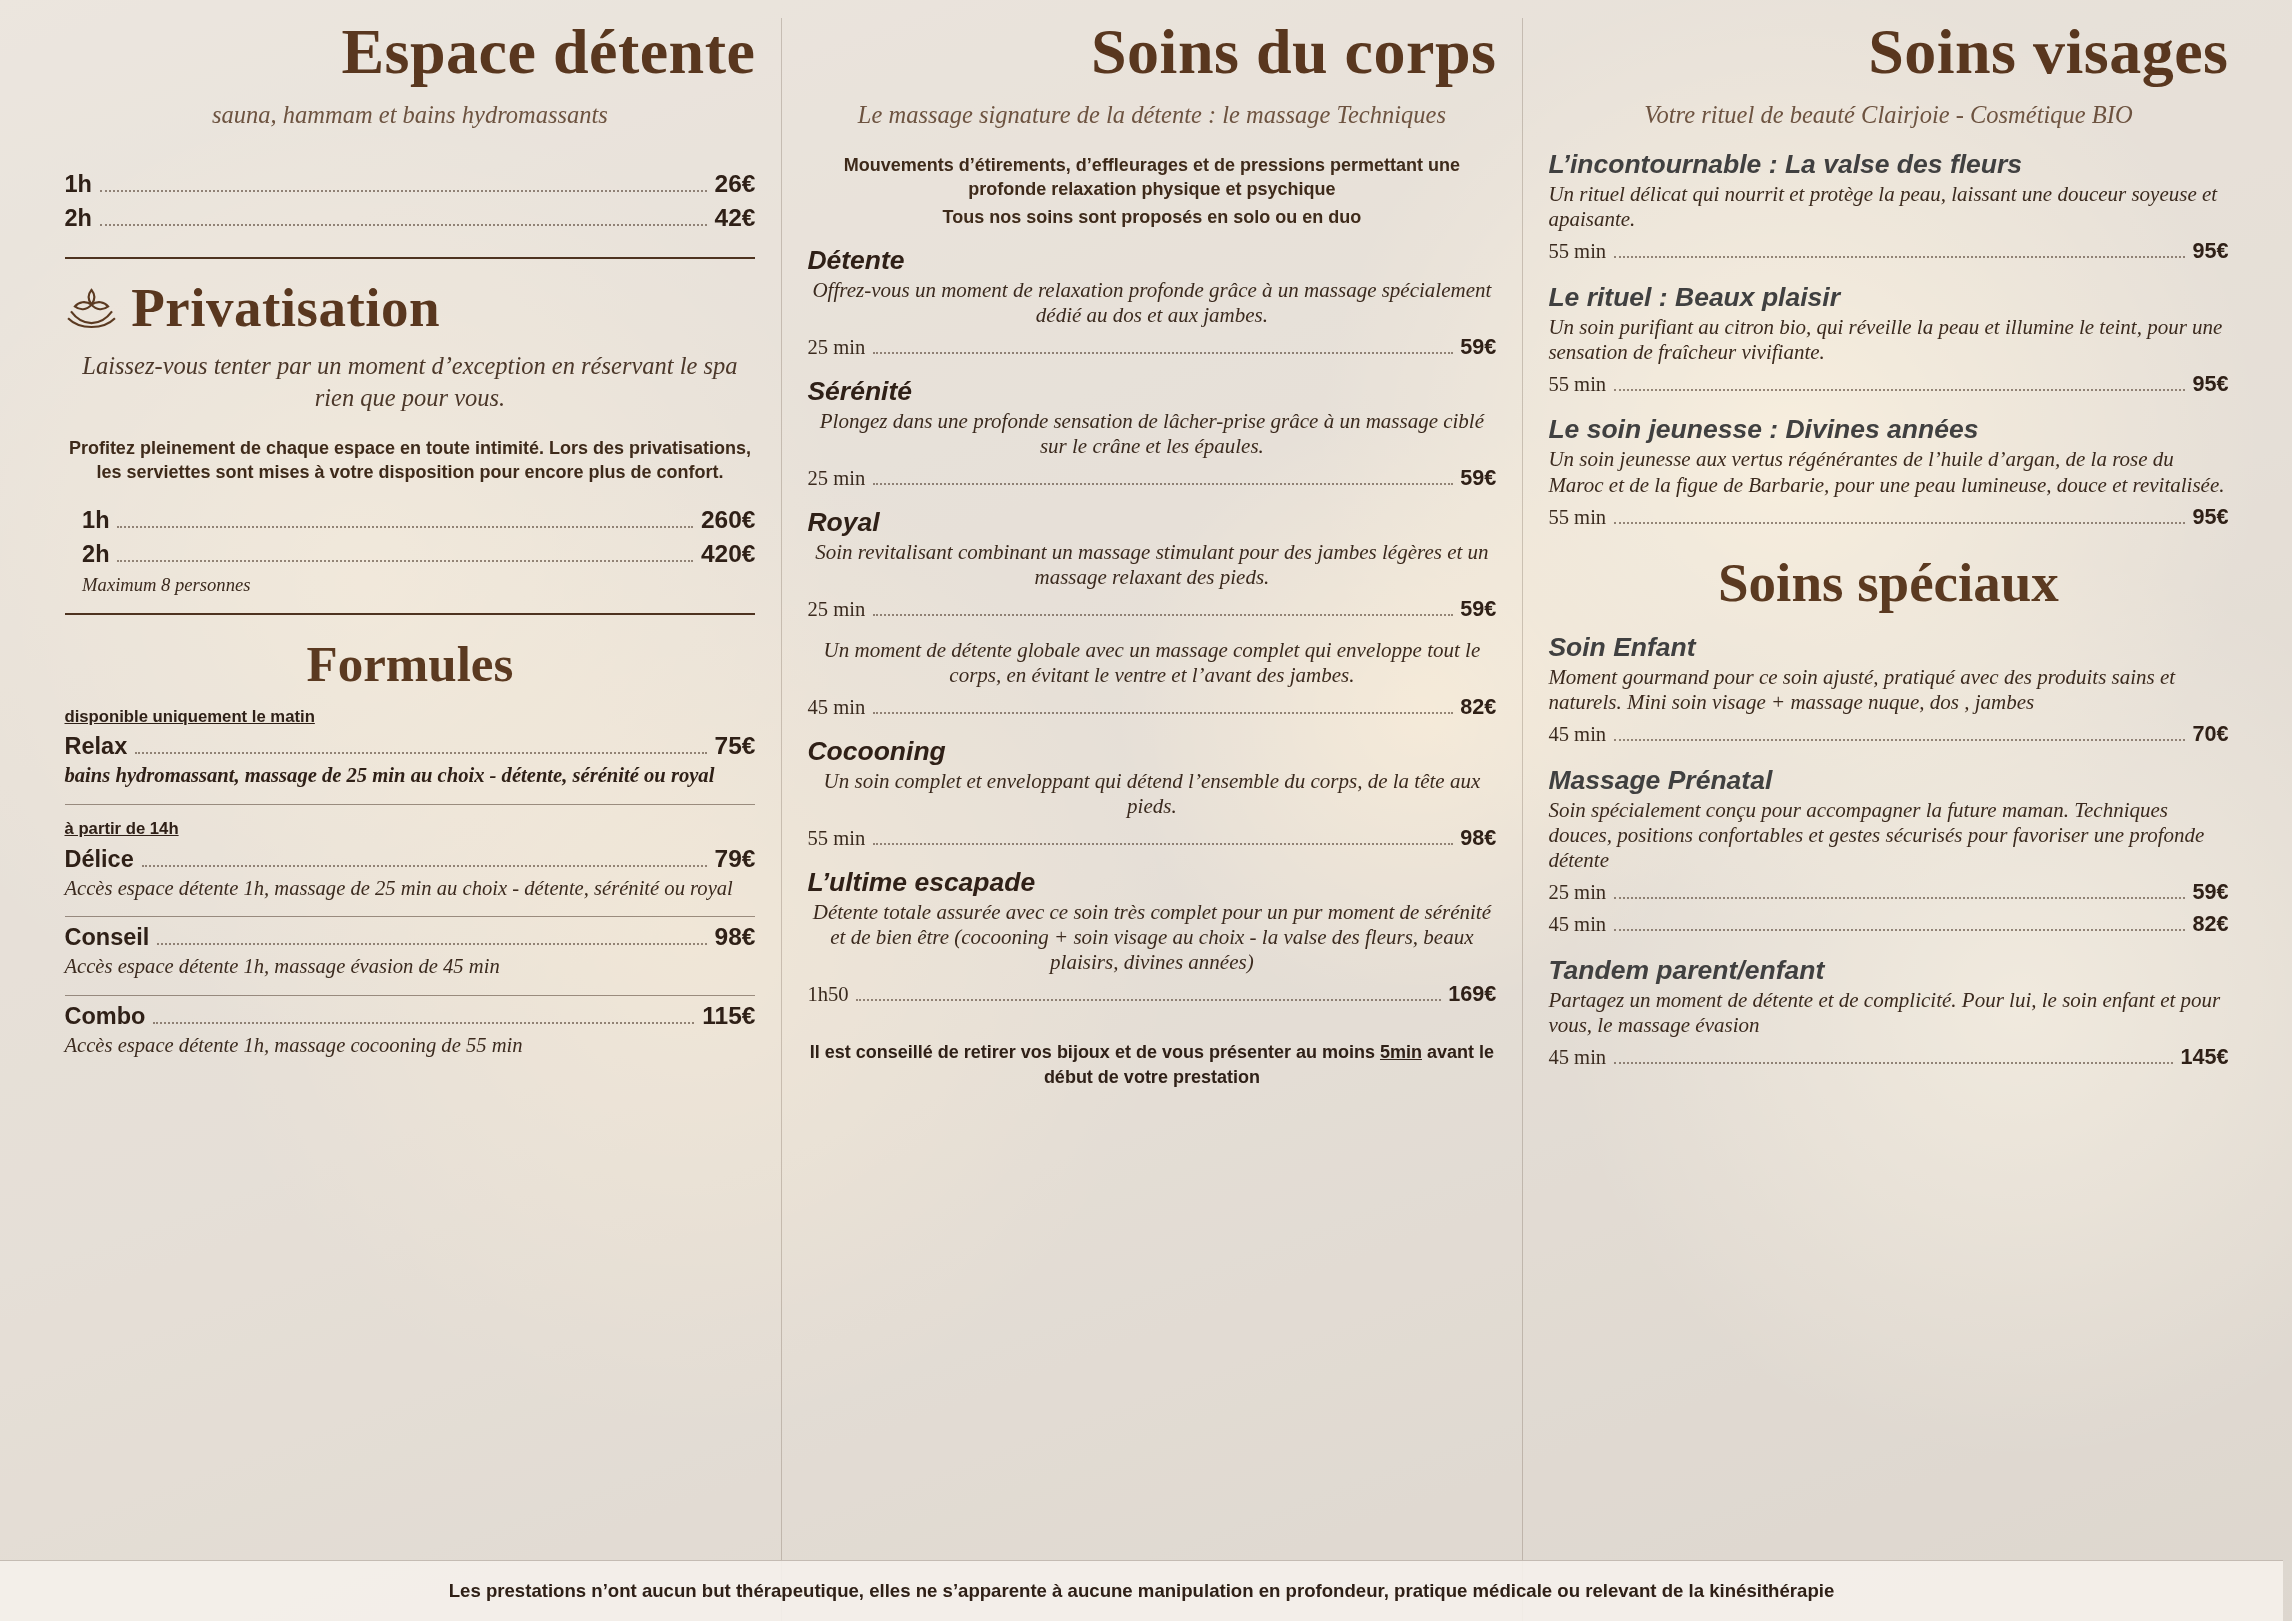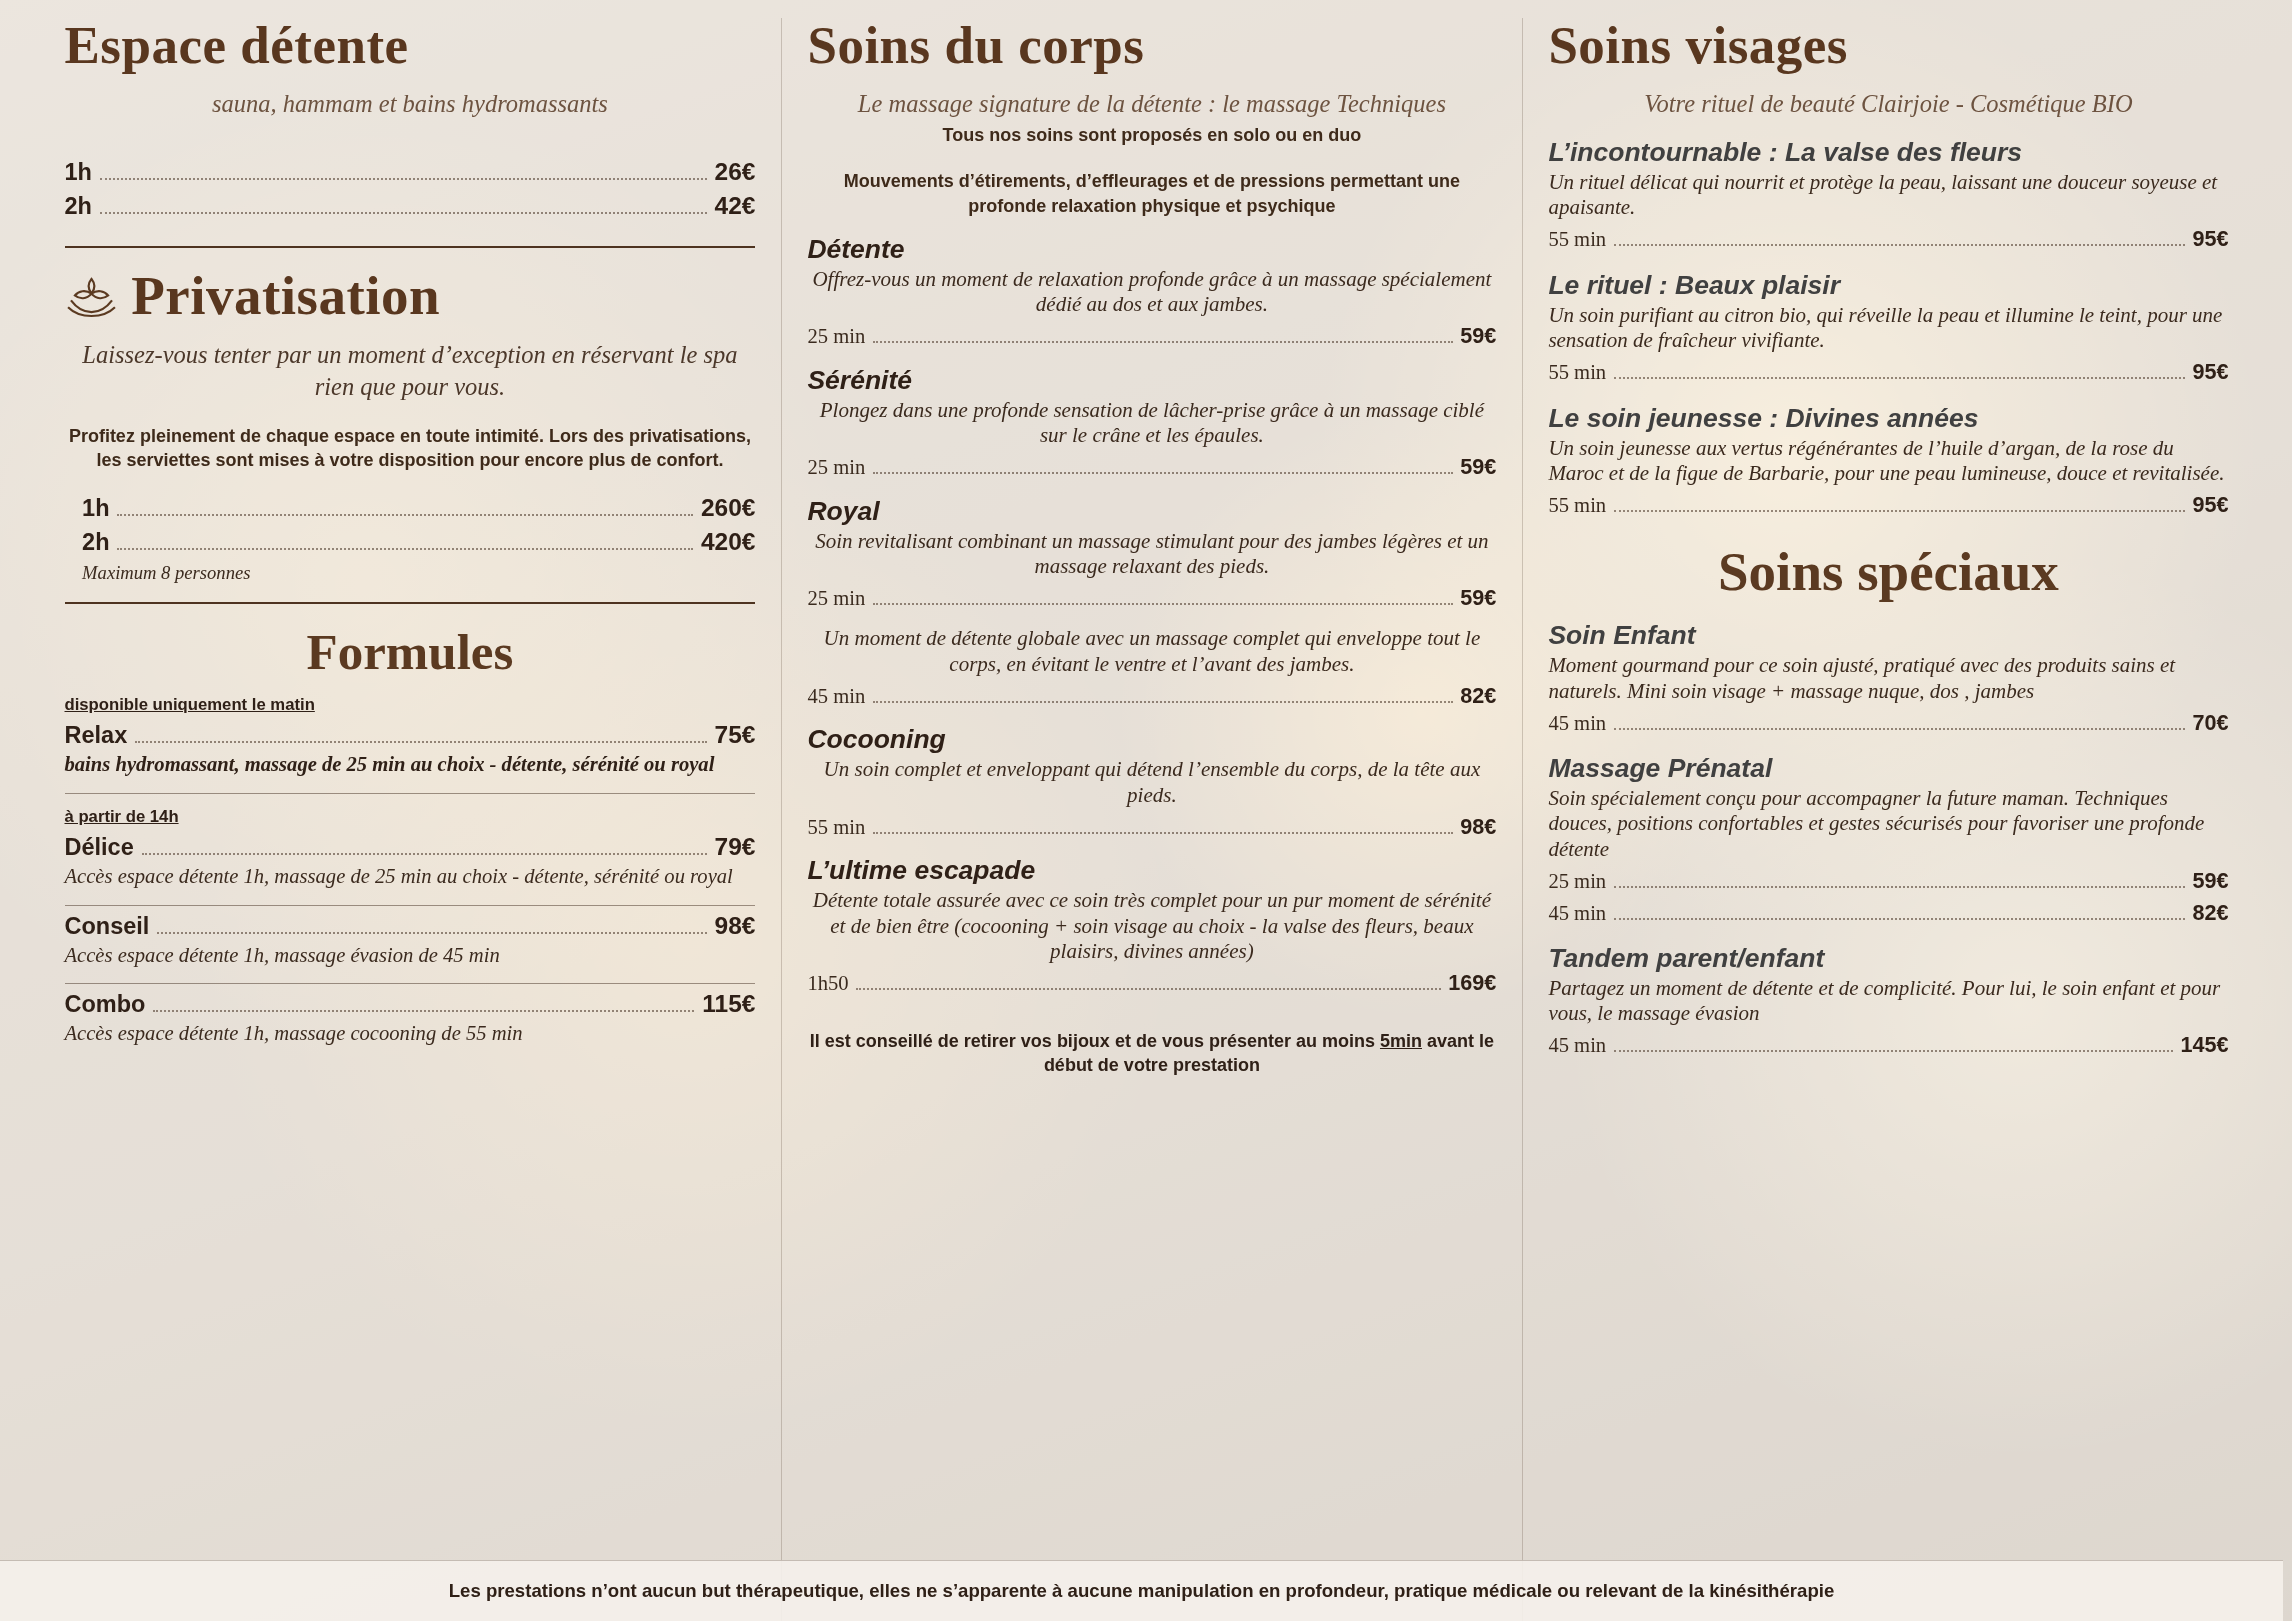--- a/index.html
+++ b/index.html
@@ -32,23 +32,23 @@
     gap: 0;
   }
   .col {
     position: relative;
     padding: 0 25.5px;
   }
   .col-1 { width: 755px; }
   .col-2 { width: 755px; border-left: 1px solid rgba(90,70,55,0.25); border-right: 1px solid rgba(90,70,55,0.25); }
   .col-3 { width: 744px; }
   h1.title {
-    font-size: 53px;
+    font-size: 64px;
     color: #59371f;
-    text-align: left;
+    text-align: right;
     font-weight: 700;
     letter-spacing: 0.5px;
     line-height: 1.05;
   }
   .subtitle {
     text-align: center;
     font-style: italic;
     font-size: 24.5px;
     color: #6d5340;
     margin-top: 15.7px;
@@ -311,22 +311,22 @@
       <span class="lbl">Combo</span>
       <span class="lead"></span>
       <span class="price">115€</span>
     </div>
     <div class="desc-it">Accès espace détente 1h, massage cocooning de 55 min</div>
   </div>
 
   <div class="col col-2">
     <h1 class="title">Soins du corps</h1>
     <div class="subtitle">Le massage signature de la détente : le massage Techniques</div>
+    <div class="note-bold">Mouvements d’étirements, d’effleurages et de pressions permettant une profonde relaxation physique et psychique</div>
     <div class="note-bold" style="margin-top:3.9px">Tous nos soins sont proposés en solo ou en duo</div>
-    <div class="note-bold">Mouvements d’étirements, d’effleurages et de pressions permettant une profonde relaxation physique et psychique</div>
 
     <div class="svc">
       <h3>Détente</h3>
       <p>Offrez-vous un moment de relaxation profonde grâce à un massage spécialement dédié au dos et aux jambes.</p>
       <div class="row small">
         <span class="lbl">25 min</span>
         <span class="lead"></span>
         <span class="price">59€</span>
       </div>
     </div>

